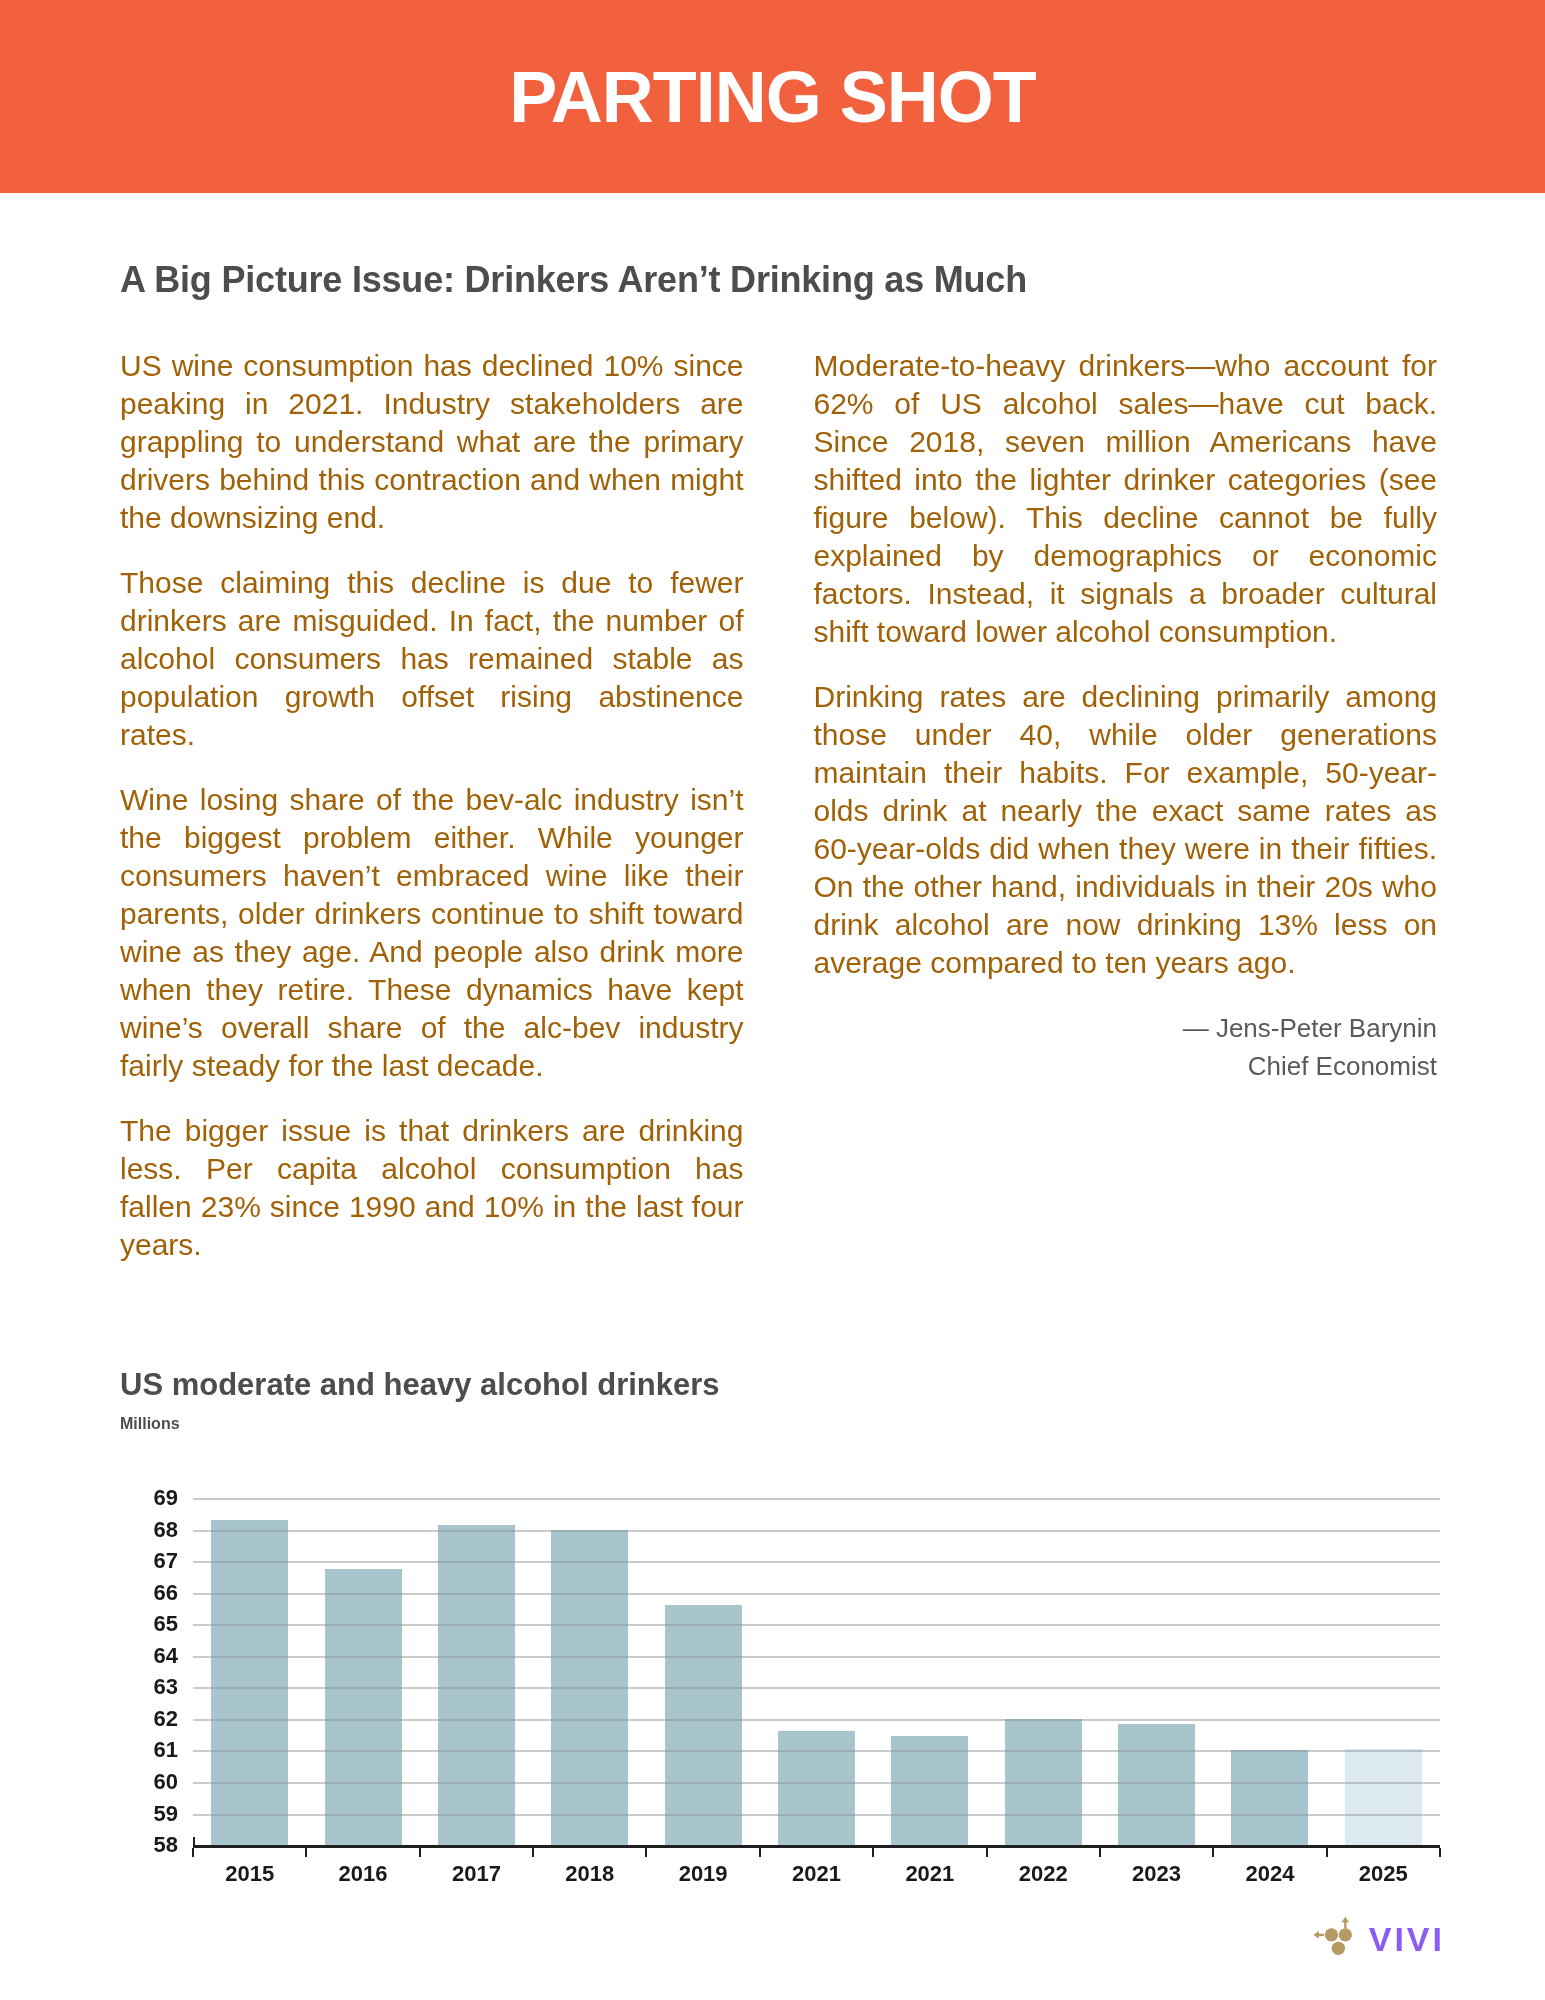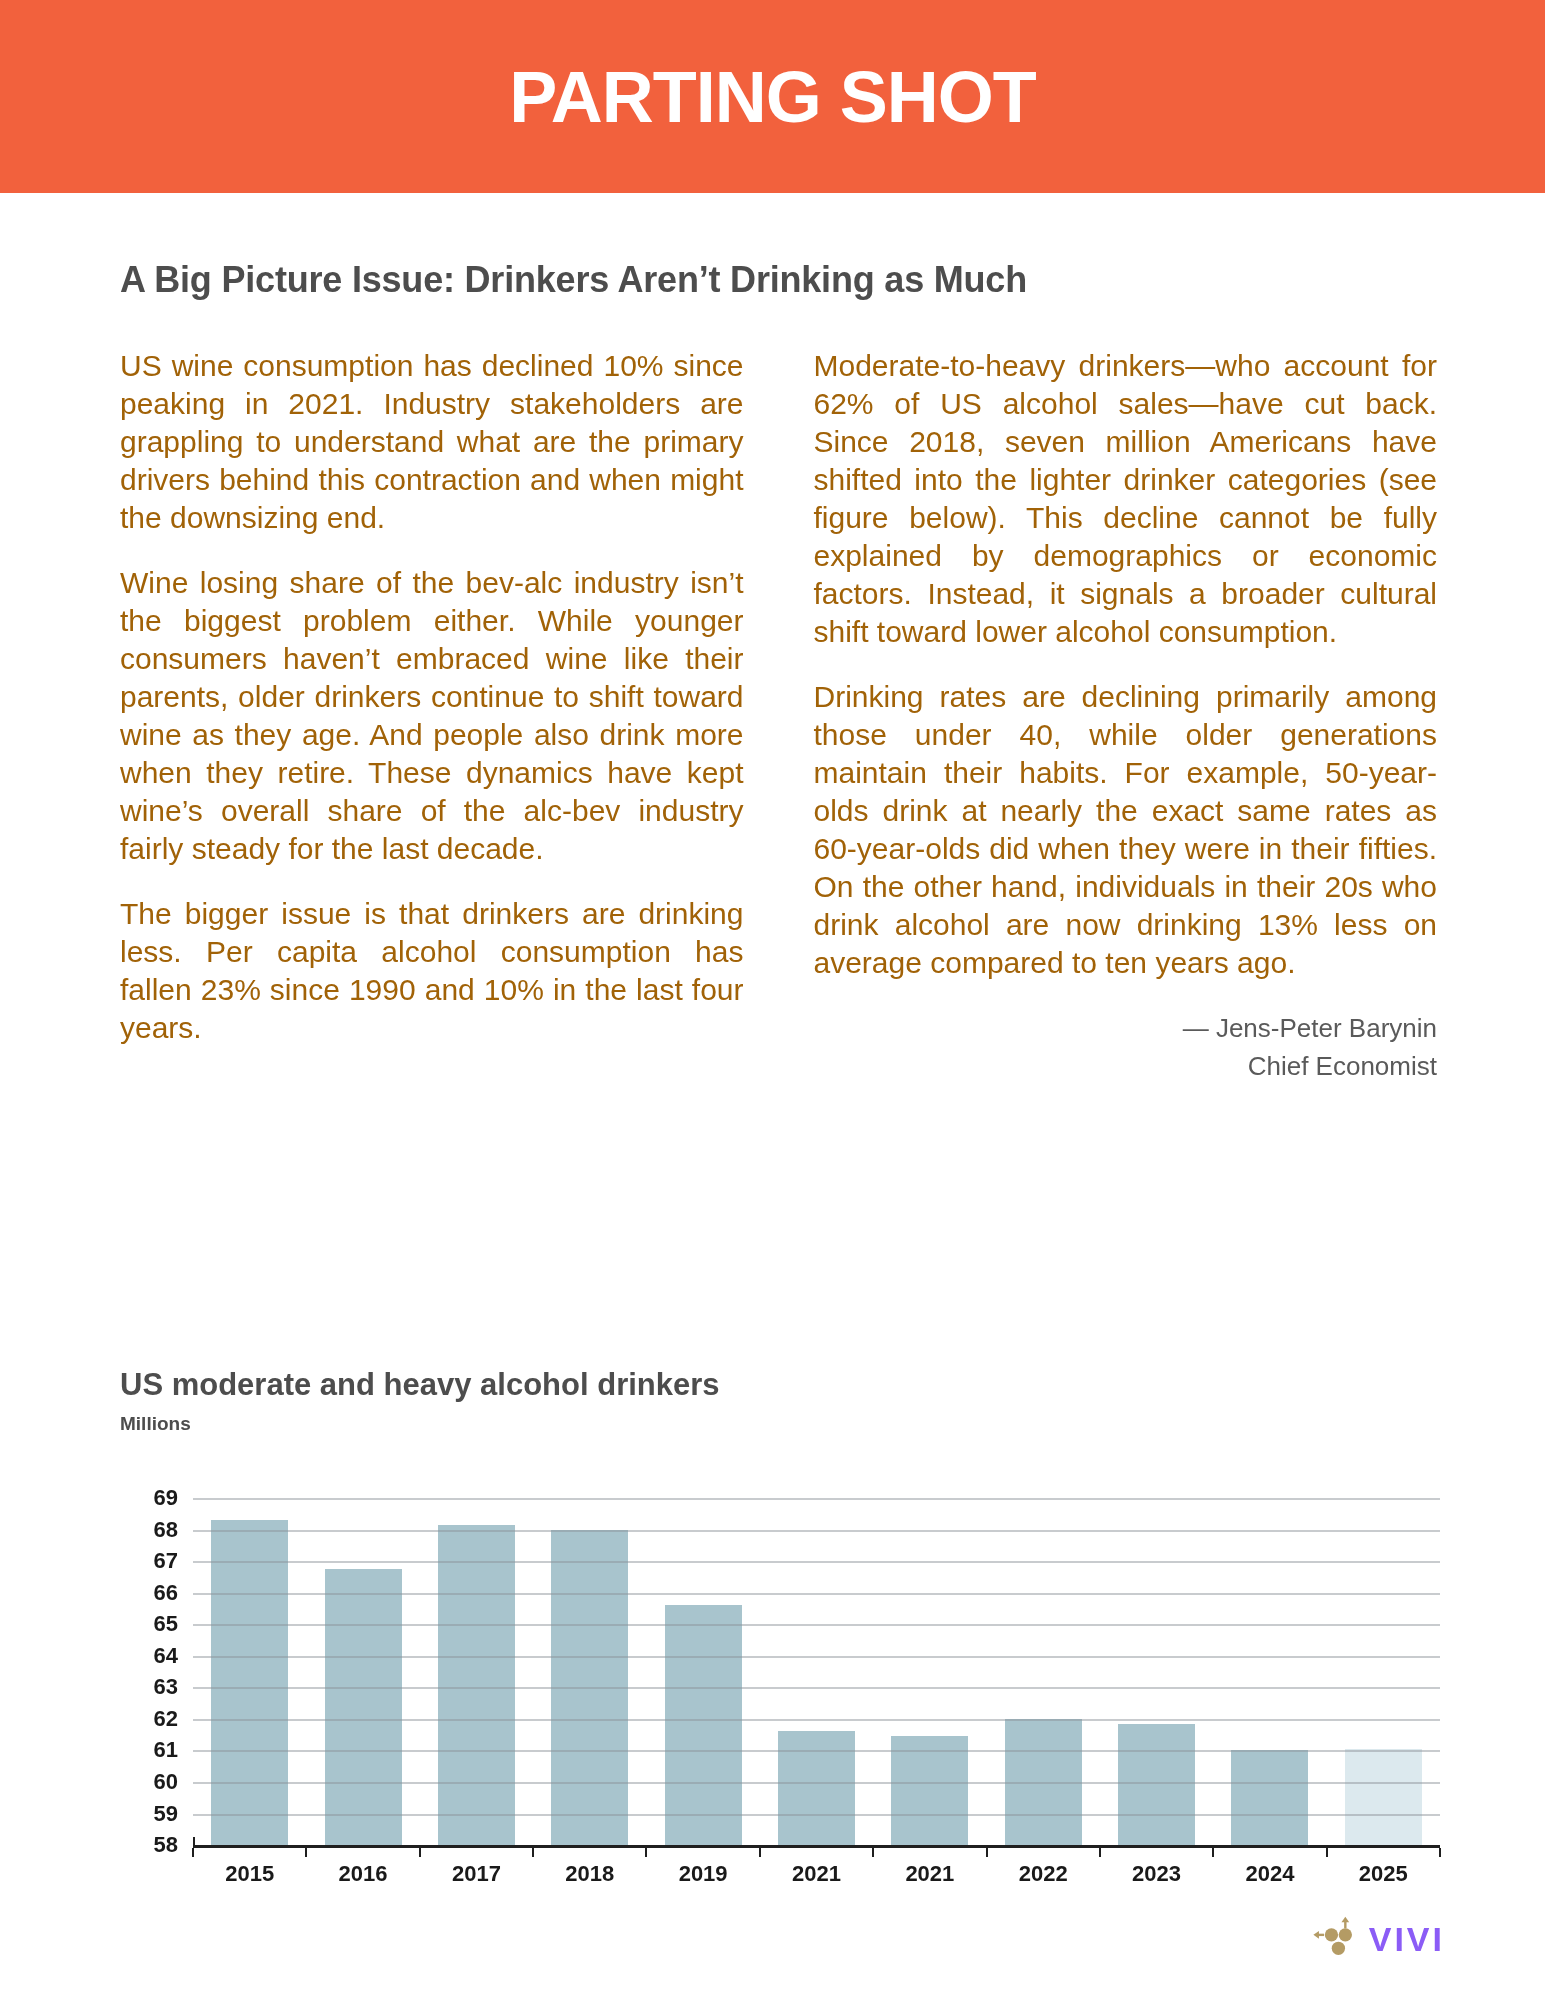--- a/index.html
+++ b/index.html
@@ -60,21 +60,21 @@
     top: 1368px;
   }
   .chart-title {
     font-size: 31px;
     line-height: 34px;
     font-weight: 700;
     color: #4d4d4d;
   }
   .chart-subtitle {
     margin-top: 8px;
-    font-size: 19px;
+    font-size: 16px;
     line-height: 28px;
     font-weight: 700;
     color: #4d4d4d;
   }
   .chart {
     position: relative;
     margin-top: 60px;
     height: 400px;
   }
   .plot {
@@ -174,20 +174,21 @@
   <div class="banner">
     <div class="banner-title">PARTING SHOT</div>
   </div>
 
   <div class="content">
     <h1 class="article-heading">A Big Picture Issue: Drinkers Aren’t Drinking as Much</h1>
 
     <div class="columns">
       <div class="col">
         <p>US wine consumption has declined 10% since peaking in 2021. Industry stakeholders are grappling to understand what are the primary drivers behind this contraction and when might the downsizing end.</p>
+        <p>Those claiming this decline is due to fewer drinkers are misguided. In fact, the number of alcohol consumers has remained stable as population growth offset rising abstinence rates.</p>
         <p>Wine losing share of the bev-alc industry isn’t the biggest problem either. While younger consumers haven’t embraced wine like their parents, older drinkers continue to shift toward wine as they age. And people also drink more when they retire. These dynamics have kept wine’s overall share of the alc-bev industry fairly steady for the last decade.</p>
         <p>The bigger issue is that drinkers are drinking less. Per capita alcohol consumption has fallen 23% since 1990 and 10% in the last four years.</p>
       </div>
       <div class="col">
         <p>Moderate-to-heavy drinkers—who account for 62% of US alcohol sales—have cut back. Since 2018, seven million Americans have shifted into the lighter drinker categories (see figure below). This decline cannot be fully explained by demographics or economic factors. Instead, it signals a broader cultural shift toward lower alcohol consumption.</p>
         <p>Drinking rates are declining primarily among those under 40, while older generations maintain their habits. For example, 50-year-olds drink at nearly the exact same rates as 60-year-olds did when they were in their fifties. On the other hand, individuals in their 20s who drink alcohol are now drinking 13% less on average compared to ten years ago.</p>
         <div class="byline">
           <div>— Jens-Peter Barynin</div>
           <div>Chief Economist</div>
         </div>

